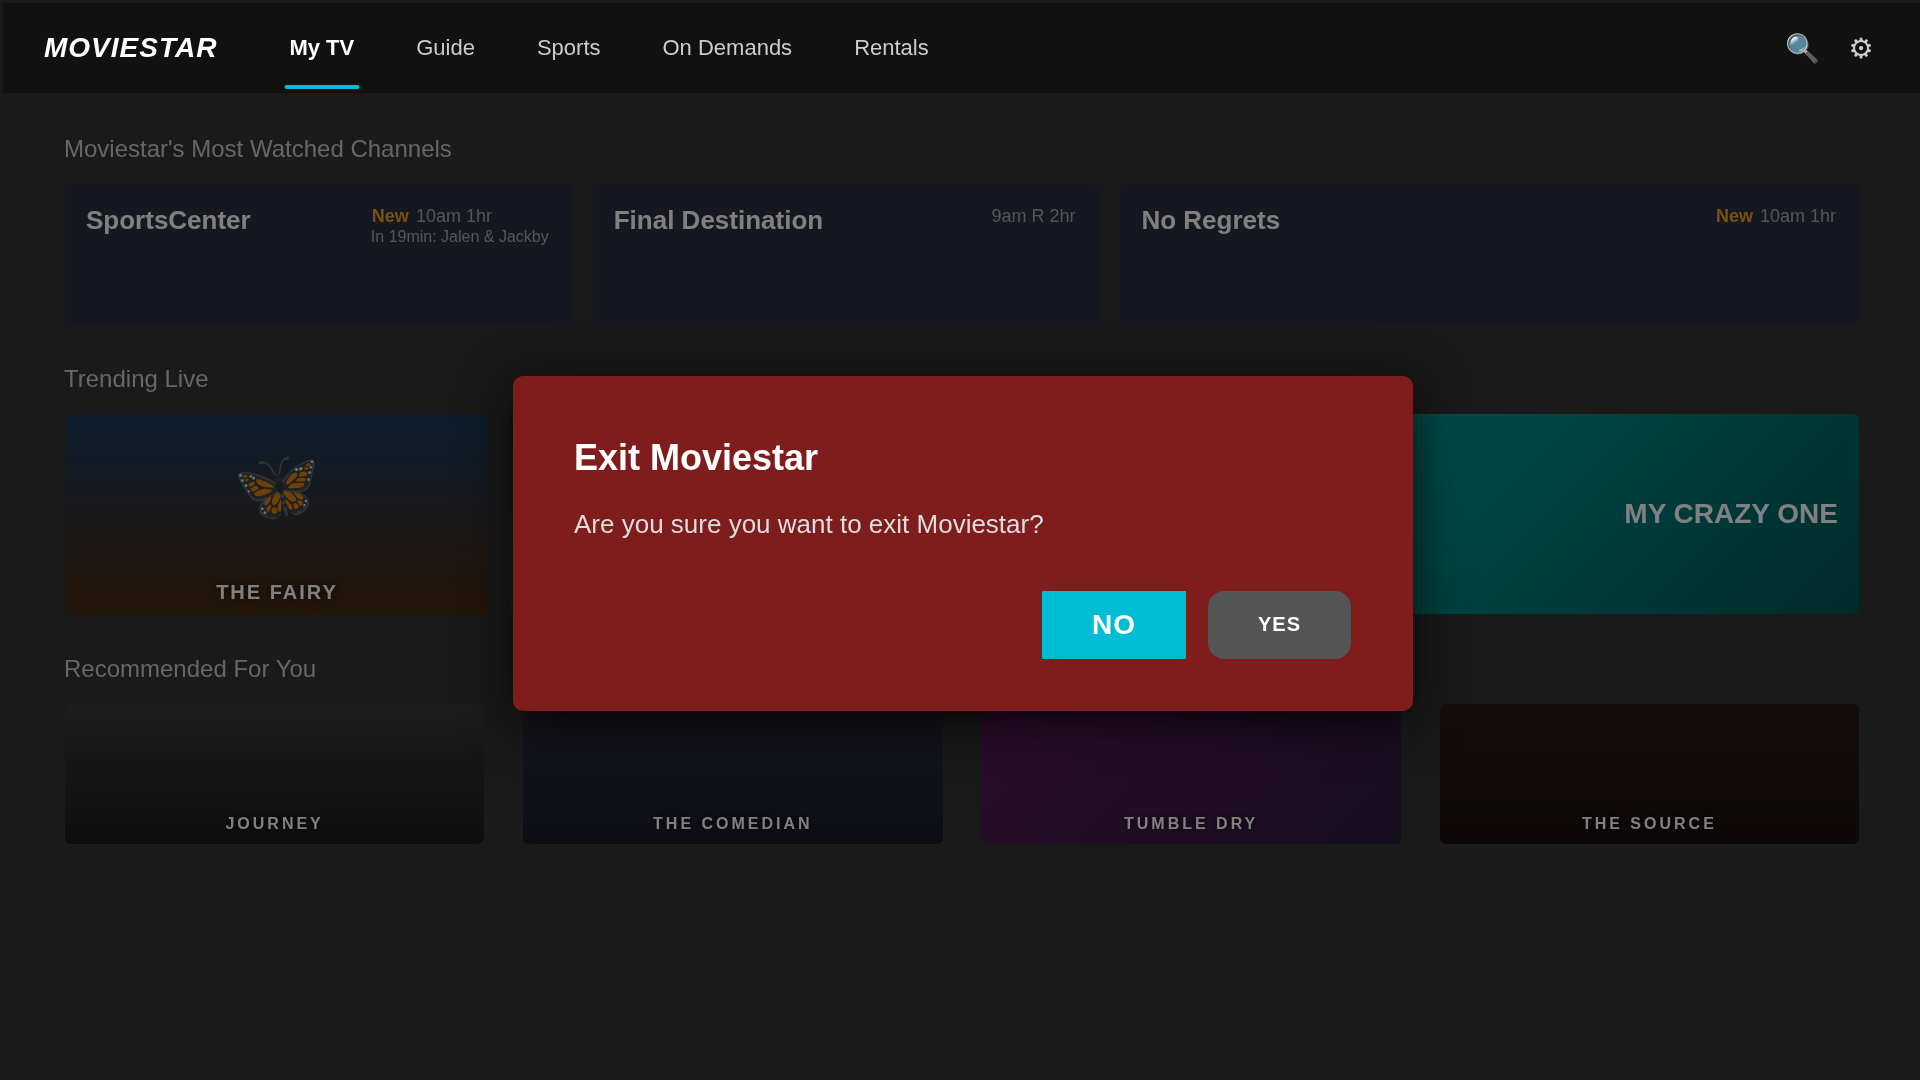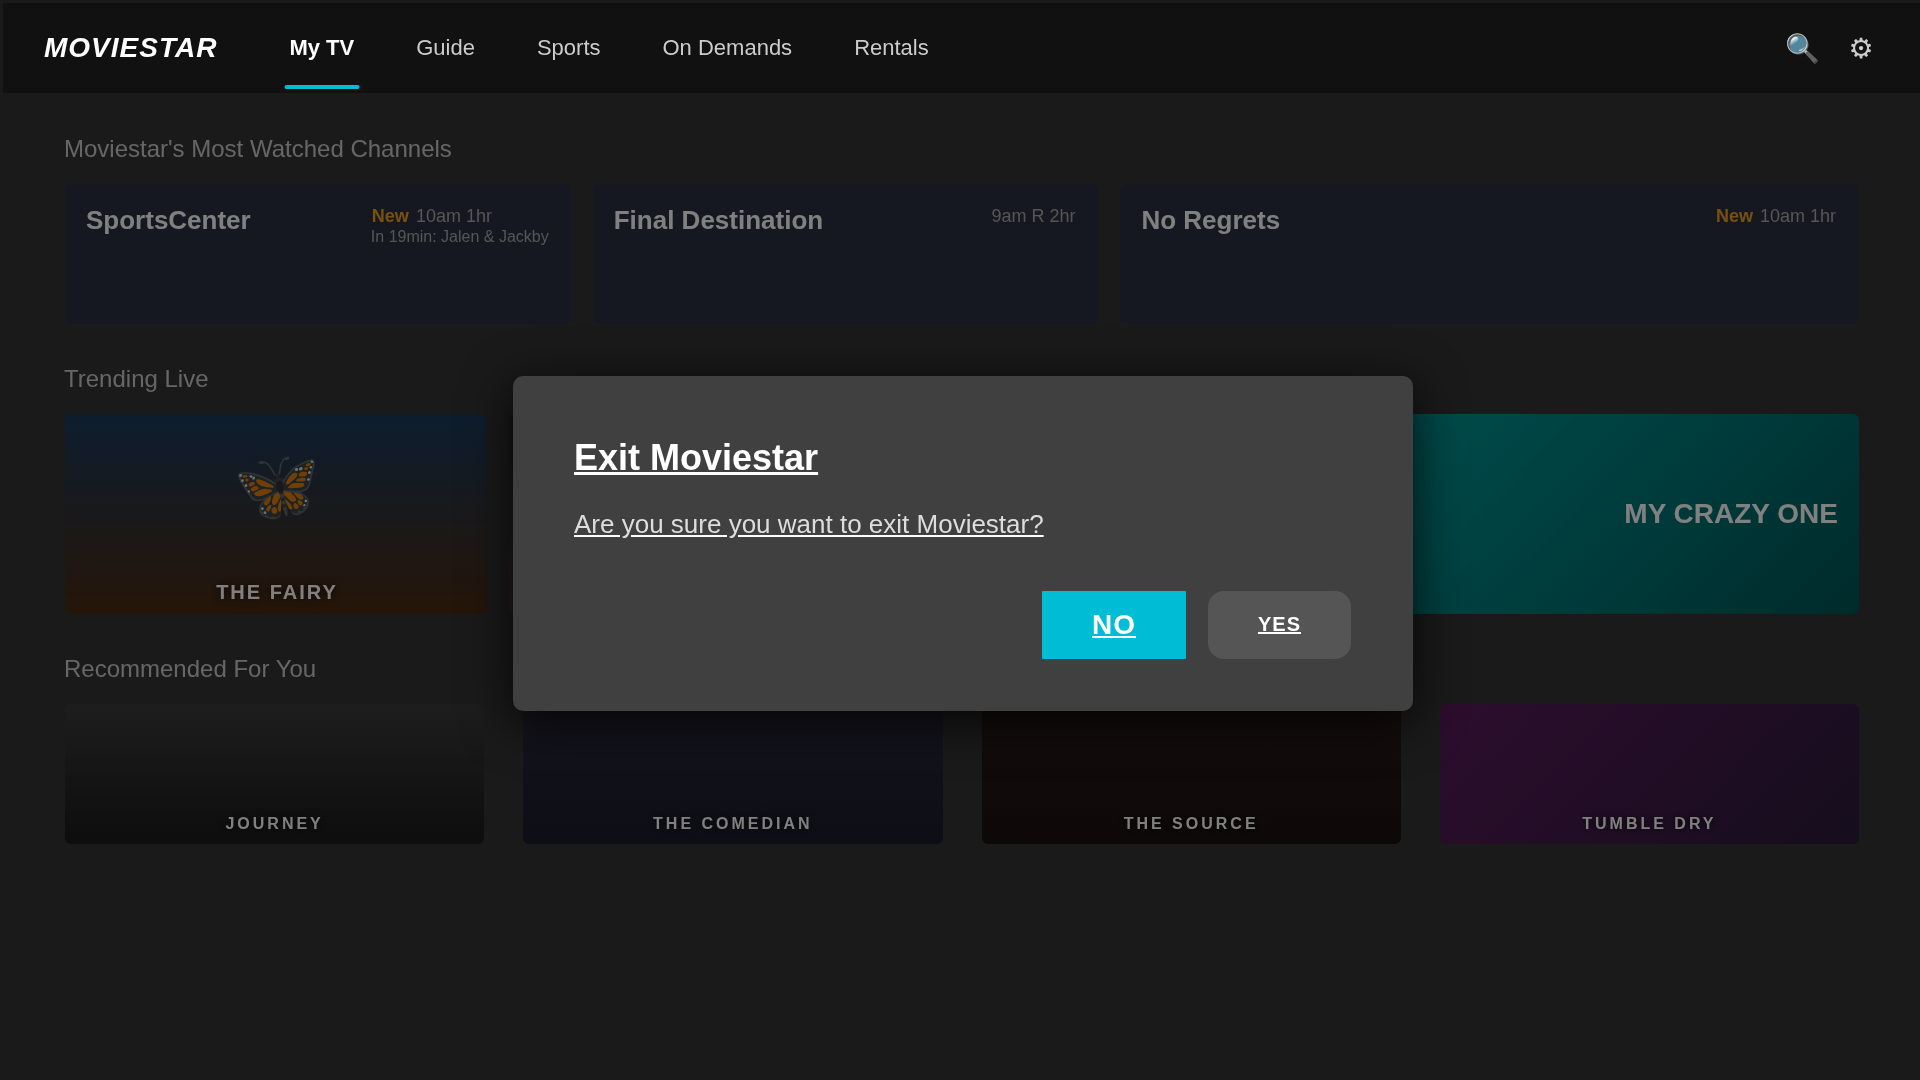--- a/index.html
+++ b/index.html
@@ -222,26 +222,25 @@
     .dialog-overlay {
       position: absolute;
       top: 0; left: 0;
       width: 100%; height: 100%;
       display: flex;
       align-items: center;
       justify-content: center;
       z-index: 100;
     }
     .dialog-box {
-      background: #404040;
+      background: #7f1d1d;
       border-radius: 10px;
       width: 900px;
       padding: 60px 60px 50px;
       box-shadow: 0 10px 50px rgba(0,0,0,0.8);
-      text-decoration: underline;
     }
     .dialog-title {
       font-size: 36px;
       font-weight: bold;
       color: #fff;
       margin-bottom: 30px;
     }
     .dialog-message {
       font-size: 26px;
       color: #ddd;
@@ -344,25 +343,25 @@
   </div>
 
   <div class="section-title">Recommended For You</div>
   <div class="recommended-row">
     <div class="rec-card rec-card-journey">
       <span class="rec-title">JOURNEY</span>
     </div>
     <div class="rec-card rec-card-comedian">
       <span class="rec-title">THE COMEDIAN</span>
     </div>
+    <div class="rec-card rec-card-tumble">
+      <span class="rec-title">TUMBLE DRY</span>
+    </div>
     <div class="rec-card rec-card-source">
       <span class="rec-title">THE SOURCE</span>
-    </div>
-    <div class="rec-card rec-card-tumble">
-      <span class="rec-title">TUMBLE DRY</span>
     </div>
   </div>
 
 </div>
 
 <div class="dialog-overlay">
   <div class="dialog-box">
     <div class="dialog-title">Exit Moviestar</div>
     <div class="dialog-message">Are you sure you want to exit Moviestar?</div>
     <div class="dialog-buttons">

